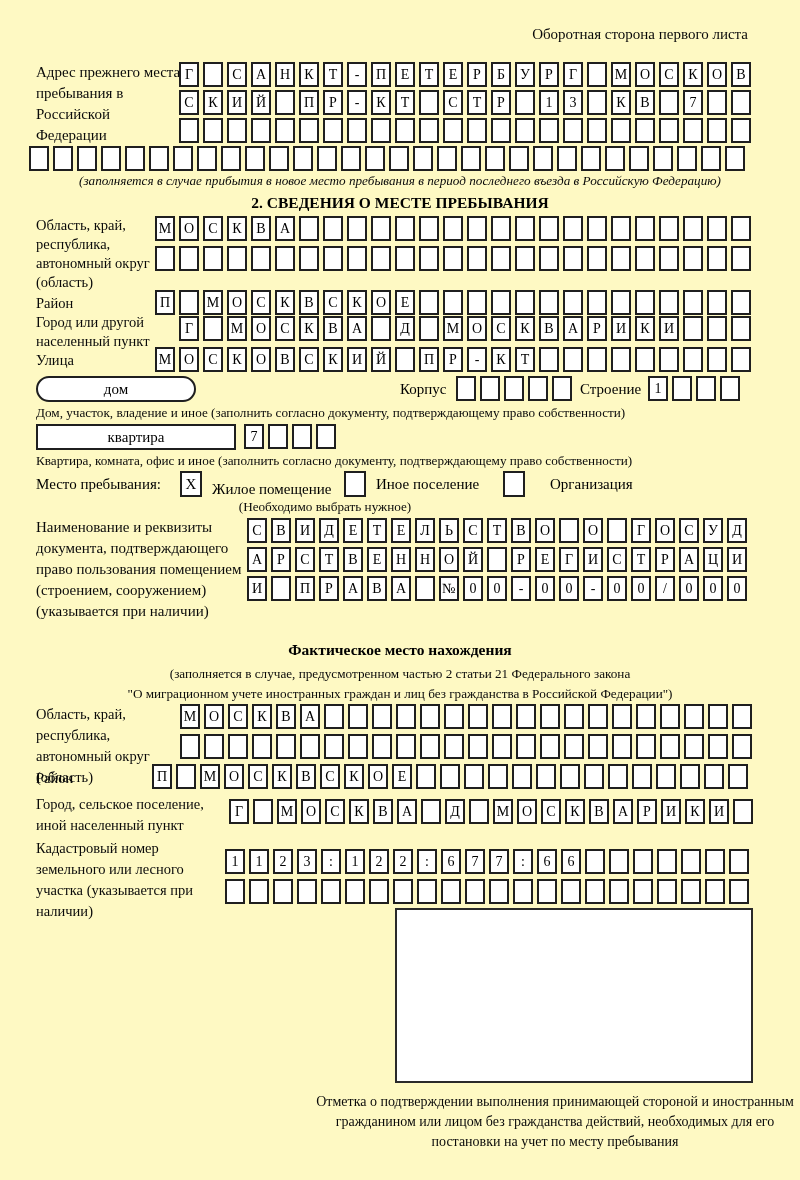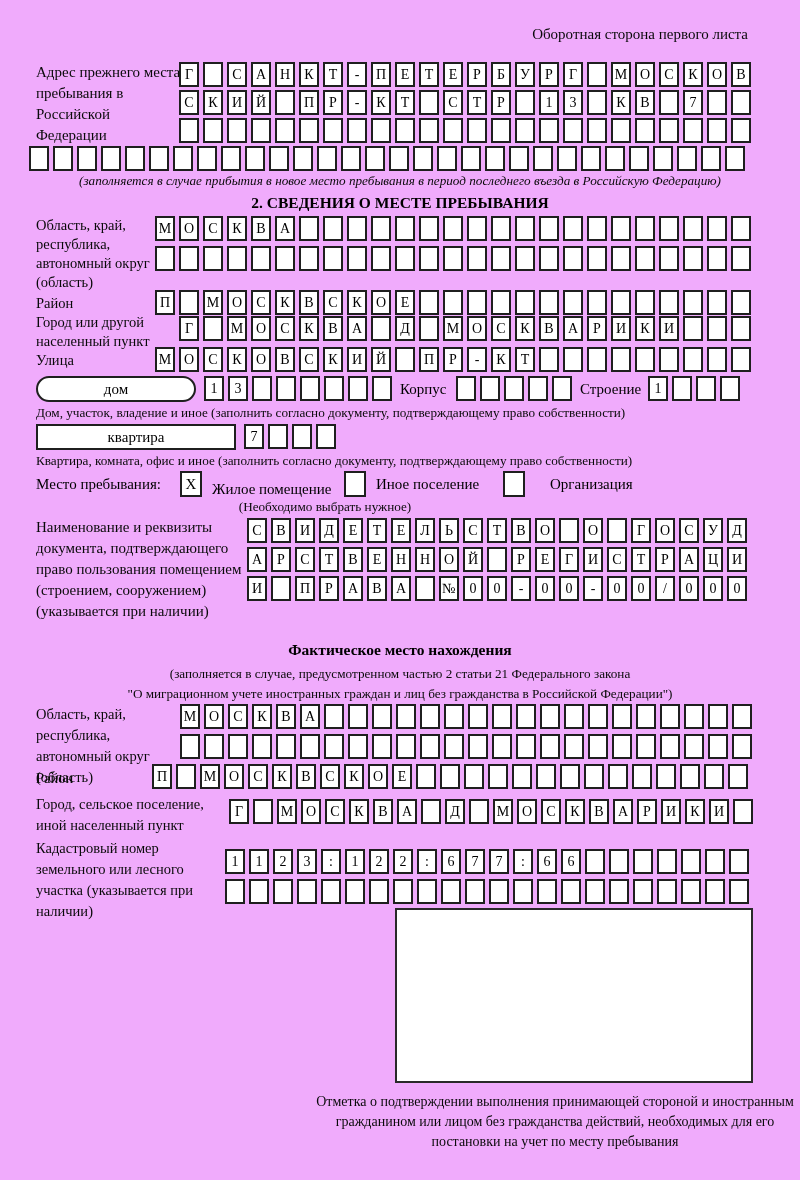--- a/index.html
+++ b/index.html
@@ -1,17 +1,17 @@
 <!DOCTYPE html>
 <html lang="ru"><head>
 <meta charset="utf-8">
 <style>
   html,body{margin:0;padding:0;background:#fff;}
   .page{
-    position:relative;width:800px;height:1180px;background:#f0abfc;
+    position:relative;width:800px;height:1180px;background:#fef9c3;
     font-family:"Liberation Serif","DejaVu Serif",serif;color:#000;overflow:hidden;
   }
   .abs{position:absolute;}
   .lbl{font-size:14.5px;line-height:19px;color:#0a0a0a;}
   .lbl2{font-size:14.5px;line-height:21px;color:#0a0a0a;}
   .note{font-size:13.2px;color:#0a0a0a;}
   .title{font-size:15.5px;font-weight:bold;text-align:center;width:100%;}
   .cellrow{white-space:nowrap;height:26px;}
   .cell{
     display:inline-block;box-sizing:border-box;width:20px;height:25px;
@@ -53,21 +53,20 @@
   <div class="abs lbl" style="left:36px;top:294px;">Район</div>
   <div class="abs cellrow" style="left:155px;top:290px;"><span class="cell">П</span><span class="cell"></span><span class="cell">М</span><span class="cell">О</span><span class="cell">С</span><span class="cell">К</span><span class="cell">В</span><span class="cell">С</span><span class="cell">К</span><span class="cell">О</span><span class="cell">Е</span><span class="cell"></span><span class="cell"></span><span class="cell"></span><span class="cell"></span><span class="cell"></span><span class="cell"></span><span class="cell"></span><span class="cell"></span><span class="cell"></span><span class="cell"></span><span class="cell"></span><span class="cell"></span><span class="cell"></span><span class="cell"></span></div>
 
   <div class="abs lbl" style="left:36px;top:313px;width:145px;">Город или другой населенный пункт</div>
   <div class="abs cellrow" style="left:179px;top:316px;"><span class="cell">Г</span><span class="cell"></span><span class="cell">М</span><span class="cell">О</span><span class="cell">С</span><span class="cell">К</span><span class="cell">В</span><span class="cell">А</span><span class="cell"></span><span class="cell">Д</span><span class="cell"></span><span class="cell">М</span><span class="cell">О</span><span class="cell">С</span><span class="cell">К</span><span class="cell">В</span><span class="cell">А</span><span class="cell">Р</span><span class="cell">И</span><span class="cell">К</span><span class="cell">И</span><span class="cell"></span><span class="cell"></span><span class="cell"></span></div>
 
   <div class="abs lbl" style="left:36px;top:351px;text-align:right;">Улица</div>
   <div class="abs cellrow" style="left:155px;top:347px;"><span class="cell">М</span><span class="cell">О</span><span class="cell">С</span><span class="cell">К</span><span class="cell">О</span><span class="cell">В</span><span class="cell">С</span><span class="cell">К</span><span class="cell">И</span><span class="cell">Й</span><span class="cell"></span><span class="cell">П</span><span class="cell">Р</span><span class="cell">-</span><span class="cell">К</span><span class="cell">Т</span><span class="cell"></span><span class="cell"></span><span class="cell"></span><span class="cell"></span><span class="cell"></span><span class="cell"></span><span class="cell"></span><span class="cell"></span><span class="cell"></span></div>
 
   <div class="abs labelbox" style="left:36px;top:376px;width:160px;border-radius:13px;">дом</div>
-  <div class="abs cellrow" style="left:204px;top:376px;"><span class="cell">1</span><span class="cell">3</span><span class="cell"></span><span class="cell"></span><span class="cell"></span><span class="cell"></span><span class="cell"></span><span class="cell"></span></div>
   <div class="abs inline-lbl" style="left:400px;top:376px;">Корпус</div>
   <div class="abs cellrow" style="left:456px;top:376px;"><span class="cell"></span><span class="cell"></span><span class="cell"></span><span class="cell"></span><span class="cell"></span></div>
   <div class="abs inline-lbl" style="left:580px;top:376px;">Строение</div>
   <div class="abs cellrow" style="left:648px;top:376px;"><span class="cell">1</span><span class="cell"></span><span class="cell"></span><span class="cell"></span></div>
   <div class="abs note" style="left:36px;top:405px;">Дом, участок, владение и иное (заполнить согласно документу, подтверждающему право собственности)</div>
 
   <div class="abs labelbox" style="left:36px;top:424px;width:200px;">квартира</div>
   <div class="abs cellrow" style="left:244px;top:424px;"><span class="cell">7</span><span class="cell"></span><span class="cell"></span><span class="cell"></span></div>
   <div class="abs note" style="left:36px;top:453px;">Квартира, комната, офис и иное (заполнить согласно документу, подтверждающему право собственности)</div>
 

